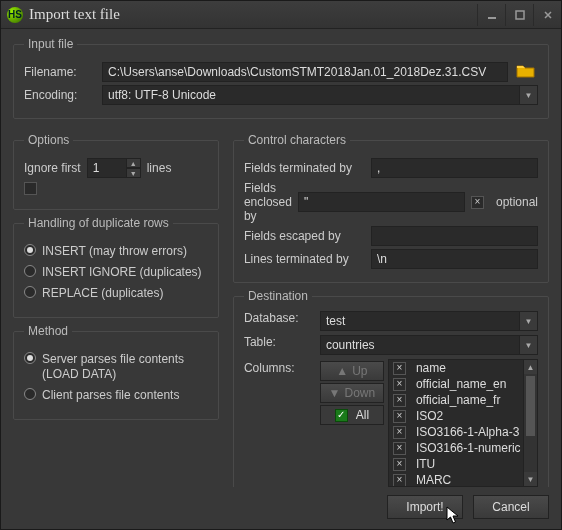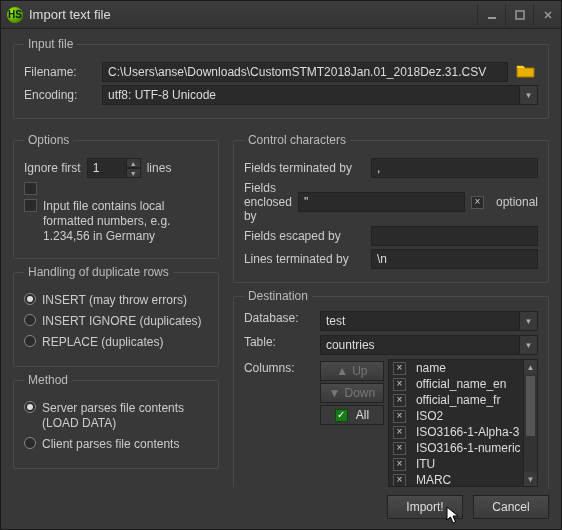--- a/index.html
+++ b/index.html
@@ -1,20 +1,20 @@
 <!DOCTYPE html>
 <html><head>
 <meta charset="utf-8">
 <style>
   * { box-sizing: border-box; margin: 0; padding: 0; font-family: "Segoe UI", Tahoma, sans-serif; font-size: 12px; }
   body { background: #2a2a2a; width: 562px; height: 530px; overflow: hidden; color: #ccc; user-select: none; }
   .window { width: 562px; height: 530px; background: #383838; border: 1px solid #1a1a1a; display: flex; flex-direction: column; }
   .titlebar { height: 28px; background: linear-gradient(#3d3d3d,#333); display: flex; align-items: center; padding: 0 0 0 6px; border-bottom: 1px solid #222; }
   .titlebar .appicon { width: 16px; height: 16px; border-radius: 50%; background: radial-gradient(circle at 30% 30%, #9e0, #360); margin-right: 6px; display:flex;align-items:center;justify-content:center;font-size:10px;color:#022;font-weight:bold;}
-  .titlebar .title { flex: 1; color: #ddd; font-size: 13px; }
+  .titlebar .title { flex: 1; color: #ddd; font-size: 15px; font-family: Liberation Serif, serif; }
   .titlebar .winbtns { display: flex; }
   .titlebar .winbtn { width: 28px; height: 22px; display: flex; align-items: center; justify-content: center; color: #999; border-left:1px solid #2a2a2a;}
   .content { flex: 1; padding: 8px 12px 4px 12px; display: flex; flex-direction: column; gap: 14px; overflow:hidden;}
   fieldset { border: 1px solid #4a4a4a; border-radius: 2px; padding: 8px 10px 10px 10px; }
   fieldset > legend { padding: 0 4px; color: #bbb; font-size: 12px; }
   .row { display: flex; align-items: center; gap: 8px; margin: 3px 0; }
   .lbl { color: #ccc; width: 70px; }
   .input { background: #2a2a2a; border: 1px solid #222; color: #ddd; height: 20px; padding: 2px 5px; flex: 1; }
   .input.short { flex: 0 0 40px; width: 40px; text-align:left;}
   .folder { width: 22px; height: 20px; }
@@ -111,24 +111,20 @@
               <div class="arrows">
                 <div class="sa">▲</div>
                 <div class="sa">▼</div>
               </div>
             </div>
             <span>lines</span>
           </div>
           <div class="opt-row">
             <span class="chk"></span>
           </div>
-          <div class="opt-row">
-            <span class="chk"></span>
-            <span>Input file contains local formatted numbers, e.g. 1.234,56 in Germany</span>
-          </div>
         </fieldset>
 
         <fieldset>
           <legend>Handling of duplicate rows</legend>
           <div class="opt-row" style="margin:6px 0">
             <span class="radio on"></span>
             <span>INSERT (may throw errors)</span>
           </div>
           <div class="opt-row" style="margin:6px 0">
             <span class="radio"></span>

